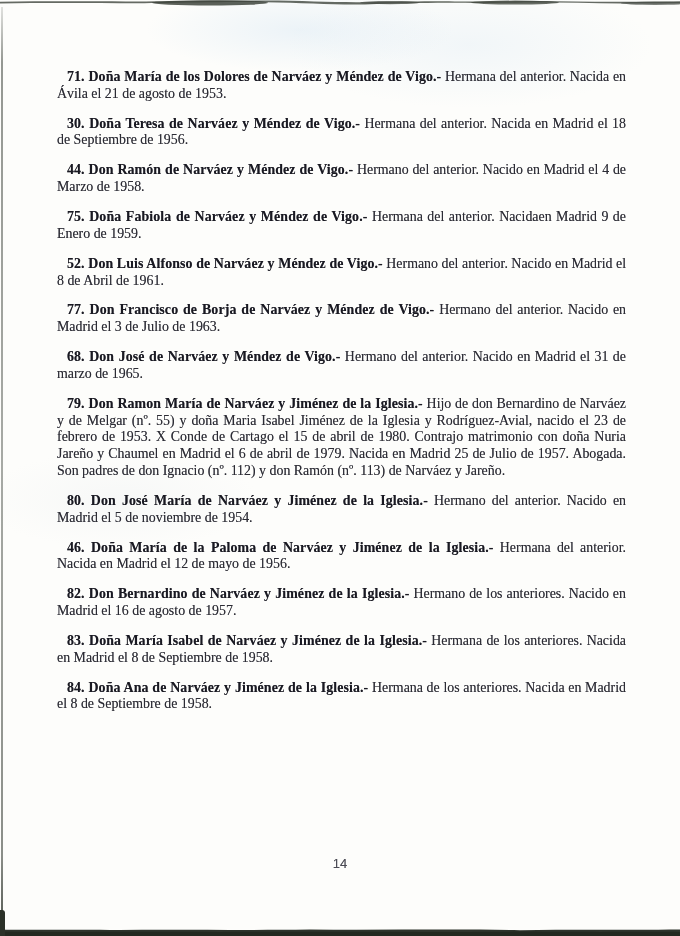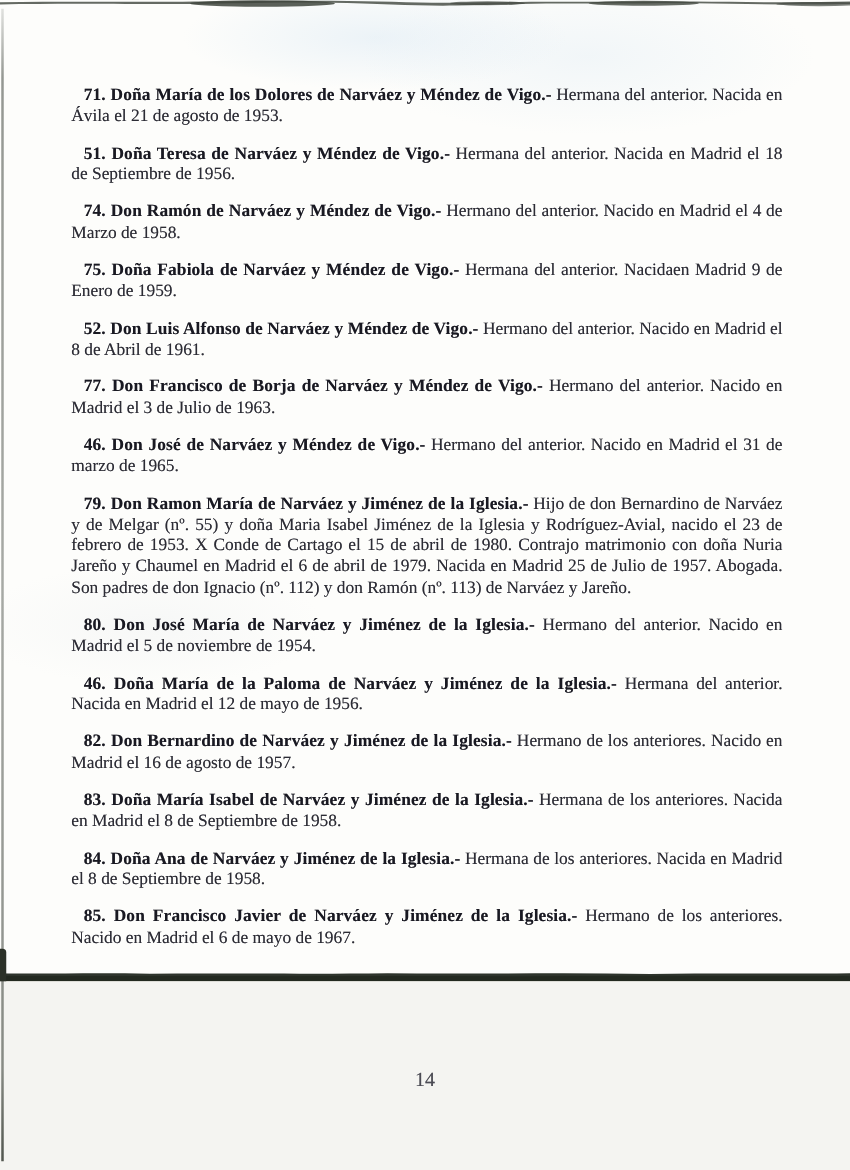--- a/index.html
+++ b/index.html
@@ -7,21 +7,21 @@
     padding: 0;
     width: 680px;
     height: 936px;
     overflow: hidden;
     background: #f4f4f1;
   }
   .sheet {
     position: absolute;
     inset: 0;
     width: 680px;
-    height: 785px;
+    height: 936px;
     background:
       radial-gradient(220px 60px at 300px 30px, rgba(210,228,242,0.40), rgba(210,228,242,0) 70%),
       radial-gradient(260px 90px at 470px 45px, rgba(214,230,242,0.30), rgba(214,230,242,0) 70%),
       radial-gradient(200px 70px at 120px 500px, rgba(235,238,240,0.35), rgba(235,238,240,0) 70%),
       #fdfdfb;
   }
   .content {
     position: absolute;
     left: 57px;
     top: 69px;
@@ -41,22 +41,22 @@
     font-weight: bold;
     color: #191922;
     letter-spacing: 0.1px;
   }
   .page-number {
     position: absolute;
     top: 856px;
     left: 0;
     width: 680px;
     text-align: center;
-    font-family: Liberation Serif, serif;
-    font-size: 16px;
+    font-family: Liberation Sans, sans-serif;
+    font-size: 13px;
     color: #4b4b54;
     text-shadow: 0 0 0.5px rgba(75,75,84,0.5);
   }
   .scan-edge-top {
     position: absolute;
     top: 0; left: 0;
     width: 680px; height: 12px;
     pointer-events: none;
   }
   .scan-edge-left {
@@ -98,33 +98,32 @@
     <ellipse cx="210" cy="2.8" rx="58" ry="2.6" fill="#3e443c" opacity="0.85"></ellipse>
     <ellipse cx="390" cy="2.6" rx="30" ry="1.6" fill="#464c44" opacity="0.7"></ellipse>
     <ellipse cx="515" cy="2.6" rx="44" ry="2.0" fill="#424840" opacity="0.8"></ellipse>
     <ellipse cx="655" cy="3.2" rx="34" ry="1.7" fill="#464c44" opacity="0.7"></ellipse>
   </svg>
 
   <div class="scan-edge-left"></div>
 
   <div class="content">
     <p class="entry"><b>71. Doña María de los Dolores de Narváez y Méndez de Vigo.-</b><span> Hermana del anterior. Nacida en Ávila el 21 de agosto de 1953.</span></p>
-    <p class="entry"><b>51. Doña Teresa de Narváez y Méndez de Vigo.-</b><span> Hermana del anterior. Nacida en Madrid el 18 de Septiembre de 1956.</span></p>
-    <p class="entry"><b>74. Don Ramón de Narváez y Méndez de Vigo.-</b><span> Hermano del anterior. Nacido en Madrid  el 4 de Marzo de 1958.</span></p>
+    <p class="entry"><b>30. Doña Teresa de Narváez y Méndez de Vigo.-</b><span> Hermana del anterior. Nacida en Madrid el 18 de Septiembre de 1956.</span></p>
+    <p class="entry"><b>44. Don Ramón de Narváez y Méndez de Vigo.-</b><span> Hermano del anterior. Nacido en Madrid  el 4 de Marzo de 1958.</span></p>
     <p class="entry"><b>75. Doña Fabiola de Narváez y Méndez de Vigo.-</b><span> Hermana del anterior. Nacidaen Madrid 9 de Enero de 1959.</span></p>
     <p class="entry"><b>52. Don Luis Alfonso de Narváez y Méndez de Vigo.-</b><span> Hermano del anterior. Nacido en Madrid el 8 de Abril de 1961.</span></p>
     <p class="entry"><b>77. Don Francisco de Borja de Narváez y Méndez de Vigo.-</b><span> Hermano del anterior. Nacido en Madrid el 3 de Julio de 1963.</span></p>
-    <p class="entry"><b>46. Don José de Narváez y Méndez de Vigo.-</b><span> Hermano del anterior. Nacido en Madrid el 31 de marzo de 1965.</span></p>
+    <p class="entry"><b>68. Don José de Narváez y Méndez de Vigo.-</b><span> Hermano del anterior. Nacido en Madrid el 31 de marzo de 1965.</span></p>
     <p class="entry"><b>79. Don Ramon María de Narváez y Jiménez de la Iglesia.-</b><span> Hijo de don Bernardino de Narváez y de Melgar (nº. 55) y doña Maria Isabel Jiménez de la Iglesia y Rodríguez-Avial, nacido el 23 de febrero de 1953. X Conde de Cartago el 15 de abril de 1980. Contrajo matrimonio con doña Nuria Jareño y Chaumel en Madrid el 6 de abril de 1979. Nacida en Madrid 25 de Julio de 1957. Abogada. Son padres de don Ignacio (nº. 112) y don Ramón (nº. 113)  de Narváez y Jareño.</span></p>
     <p class="entry"><b>80. Don José María de Narváez y Jiménez de la Iglesia.-</b><span> Hermano del anterior. Nacido en Madrid el 5 de noviembre de 1954.</span></p>
     <p class="entry"><b>46. Doña María de la Paloma de Narváez y Jiménez de la Iglesia.-</b><span> Hermana del anterior. Nacida en Madrid el 12 de mayo de 1956.</span></p>
     <p class="entry"><b>82. Don Bernardino de Narváez y Jiménez de la Iglesia.-</b><span> Hermano de los anteriores. Nacido en Madrid el 16 de agosto de 1957.</span></p>
     <p class="entry"><b>83. Doña María Isabel de Narváez y Jiménez de la Iglesia.-</b><span> Hermana de los anteriores. Nacida en Madrid el 8 de Septiembre de 1958.</span></p>
     <p class="entry"><b>84. Doña Ana de Narváez y Jiménez de la Iglesia.-</b><span> Hermana de los anteriores. Nacida en Madrid el 8 de Septiembre de 1958.</span></p>
-    <p class="entry"><b>85. Don Francisco Javier de Narváez y Jiménez de la Iglesia.-</b><span> Hermano de los anteriores. Nacido en Madrid el 6 de mayo de 1967.</span></p>
   </div>
 
   <div class="page-number">14</div>
 
   <svg class="scan-edge-bottom" viewBox="0 0 680 14" preserveAspectRatio="none">
     <path d="M0,14 L0,7.5 C30,8.5 70,7.0 120,8.0 C180,7.2 240,8.6 310,7.6 C380,8.4 450,6.8 520,8.2
              C580,7.4 640,8.2 680,7.6 L680,14 Z" fill="#2e342c"></path>
     <path d="M0,14 L0,9.5 C60,10.5 140,9.2 220,10.0 C320,9.4 420,10.4 520,9.6 C600,10.2 650,9.6 680,10.0
              L680,14 Z" fill="#232920"></path>
   </svg>

